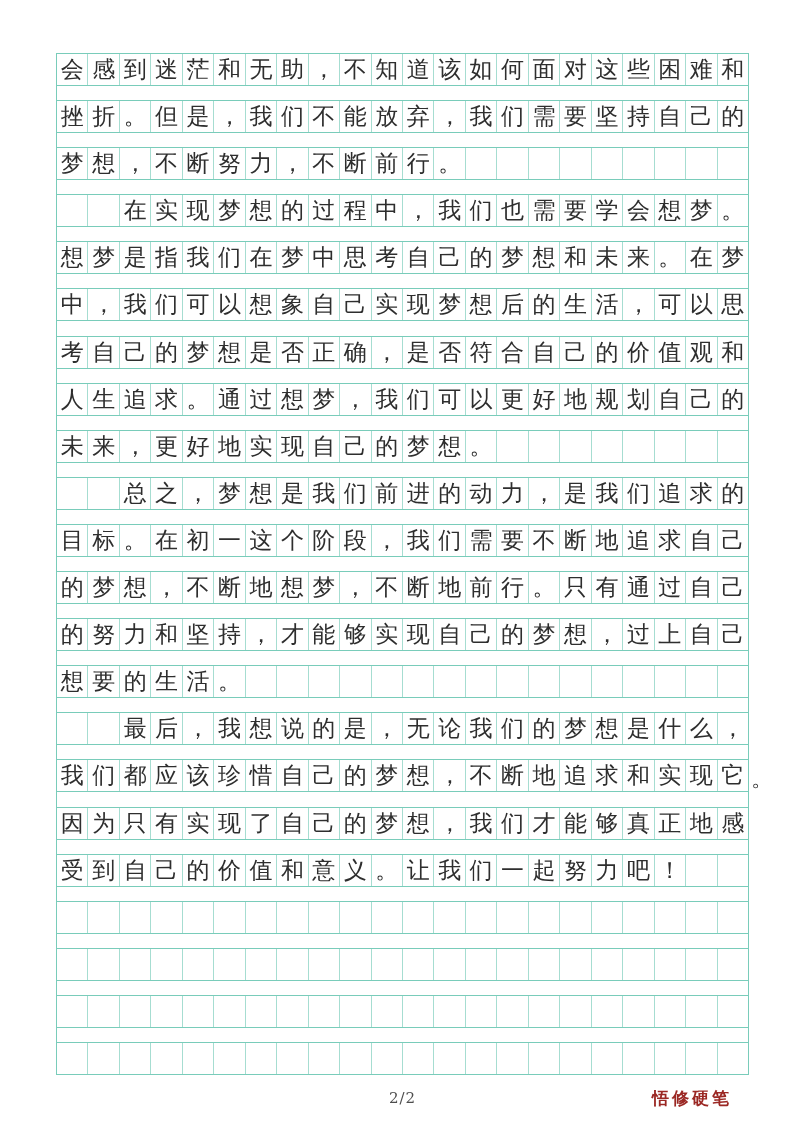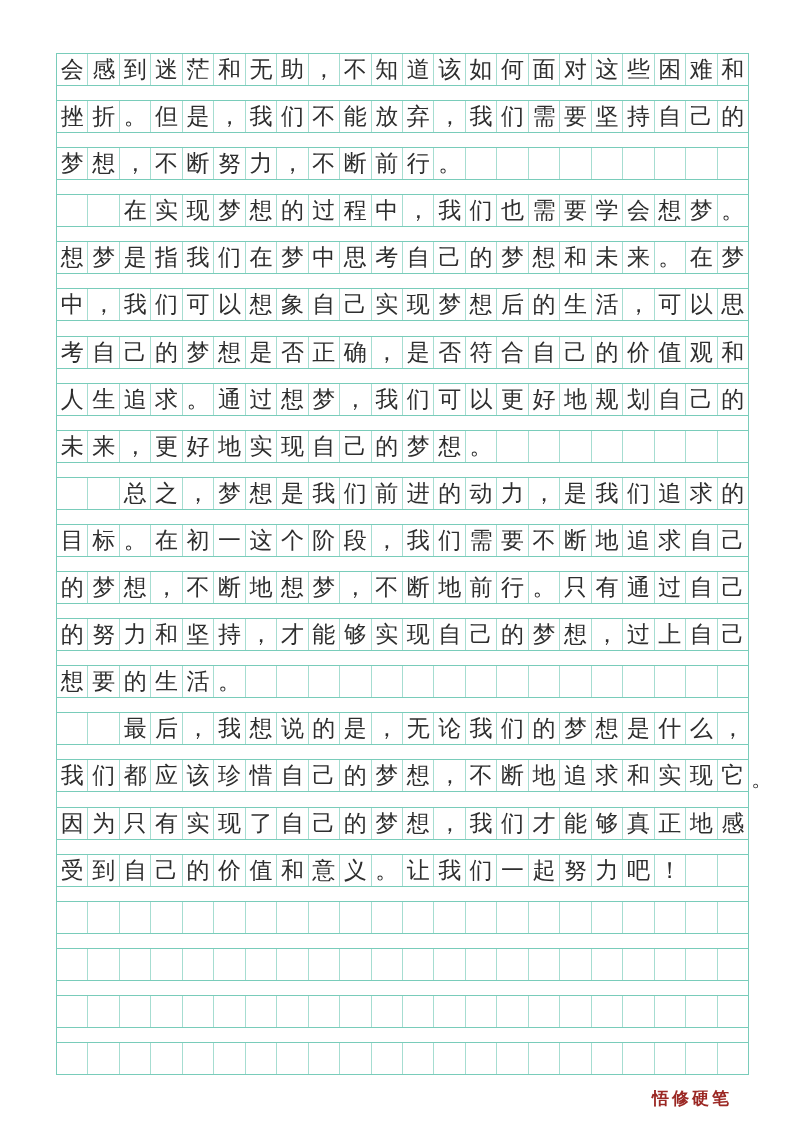--- a/index.html
+++ b/index.html
@@ -602,14 +602,15 @@
         <div class="cell" style="border-right: 1px solid rgb(166, 221, 209);"></div>
         <div class="cell" style="border-right: 1px solid rgb(166, 221, 209);"></div>
         <div class="cell" style="border-right: 1px solid rgb(166, 221, 209);"></div>
         <div class="cell" style="border-right: 1px solid rgb(166, 221, 209);"></div>
         <div class="cell" style="border-right: 1px solid rgb(166, 221, 209);"></div>
         <div class="cell" style="border-right: 1px solid rgb(166, 221, 209);"></div>
         <div class="cell" style="border-right: 1px solid rgb(166, 221, 209);"></div>
       </div>
     </div>
   <span class="overflow-punct" id="overflow-punct" style="color: rgb(46, 46, 46); top: 761.5px;">。</span>
+  <div class="pagenum" style="color: rgb(77, 77, 77);">2/2</div>
   <div class="watermark" style="color: rgb(155, 40, 36);">悟修硬笔</div>
 </div>
 
 </body></html>

